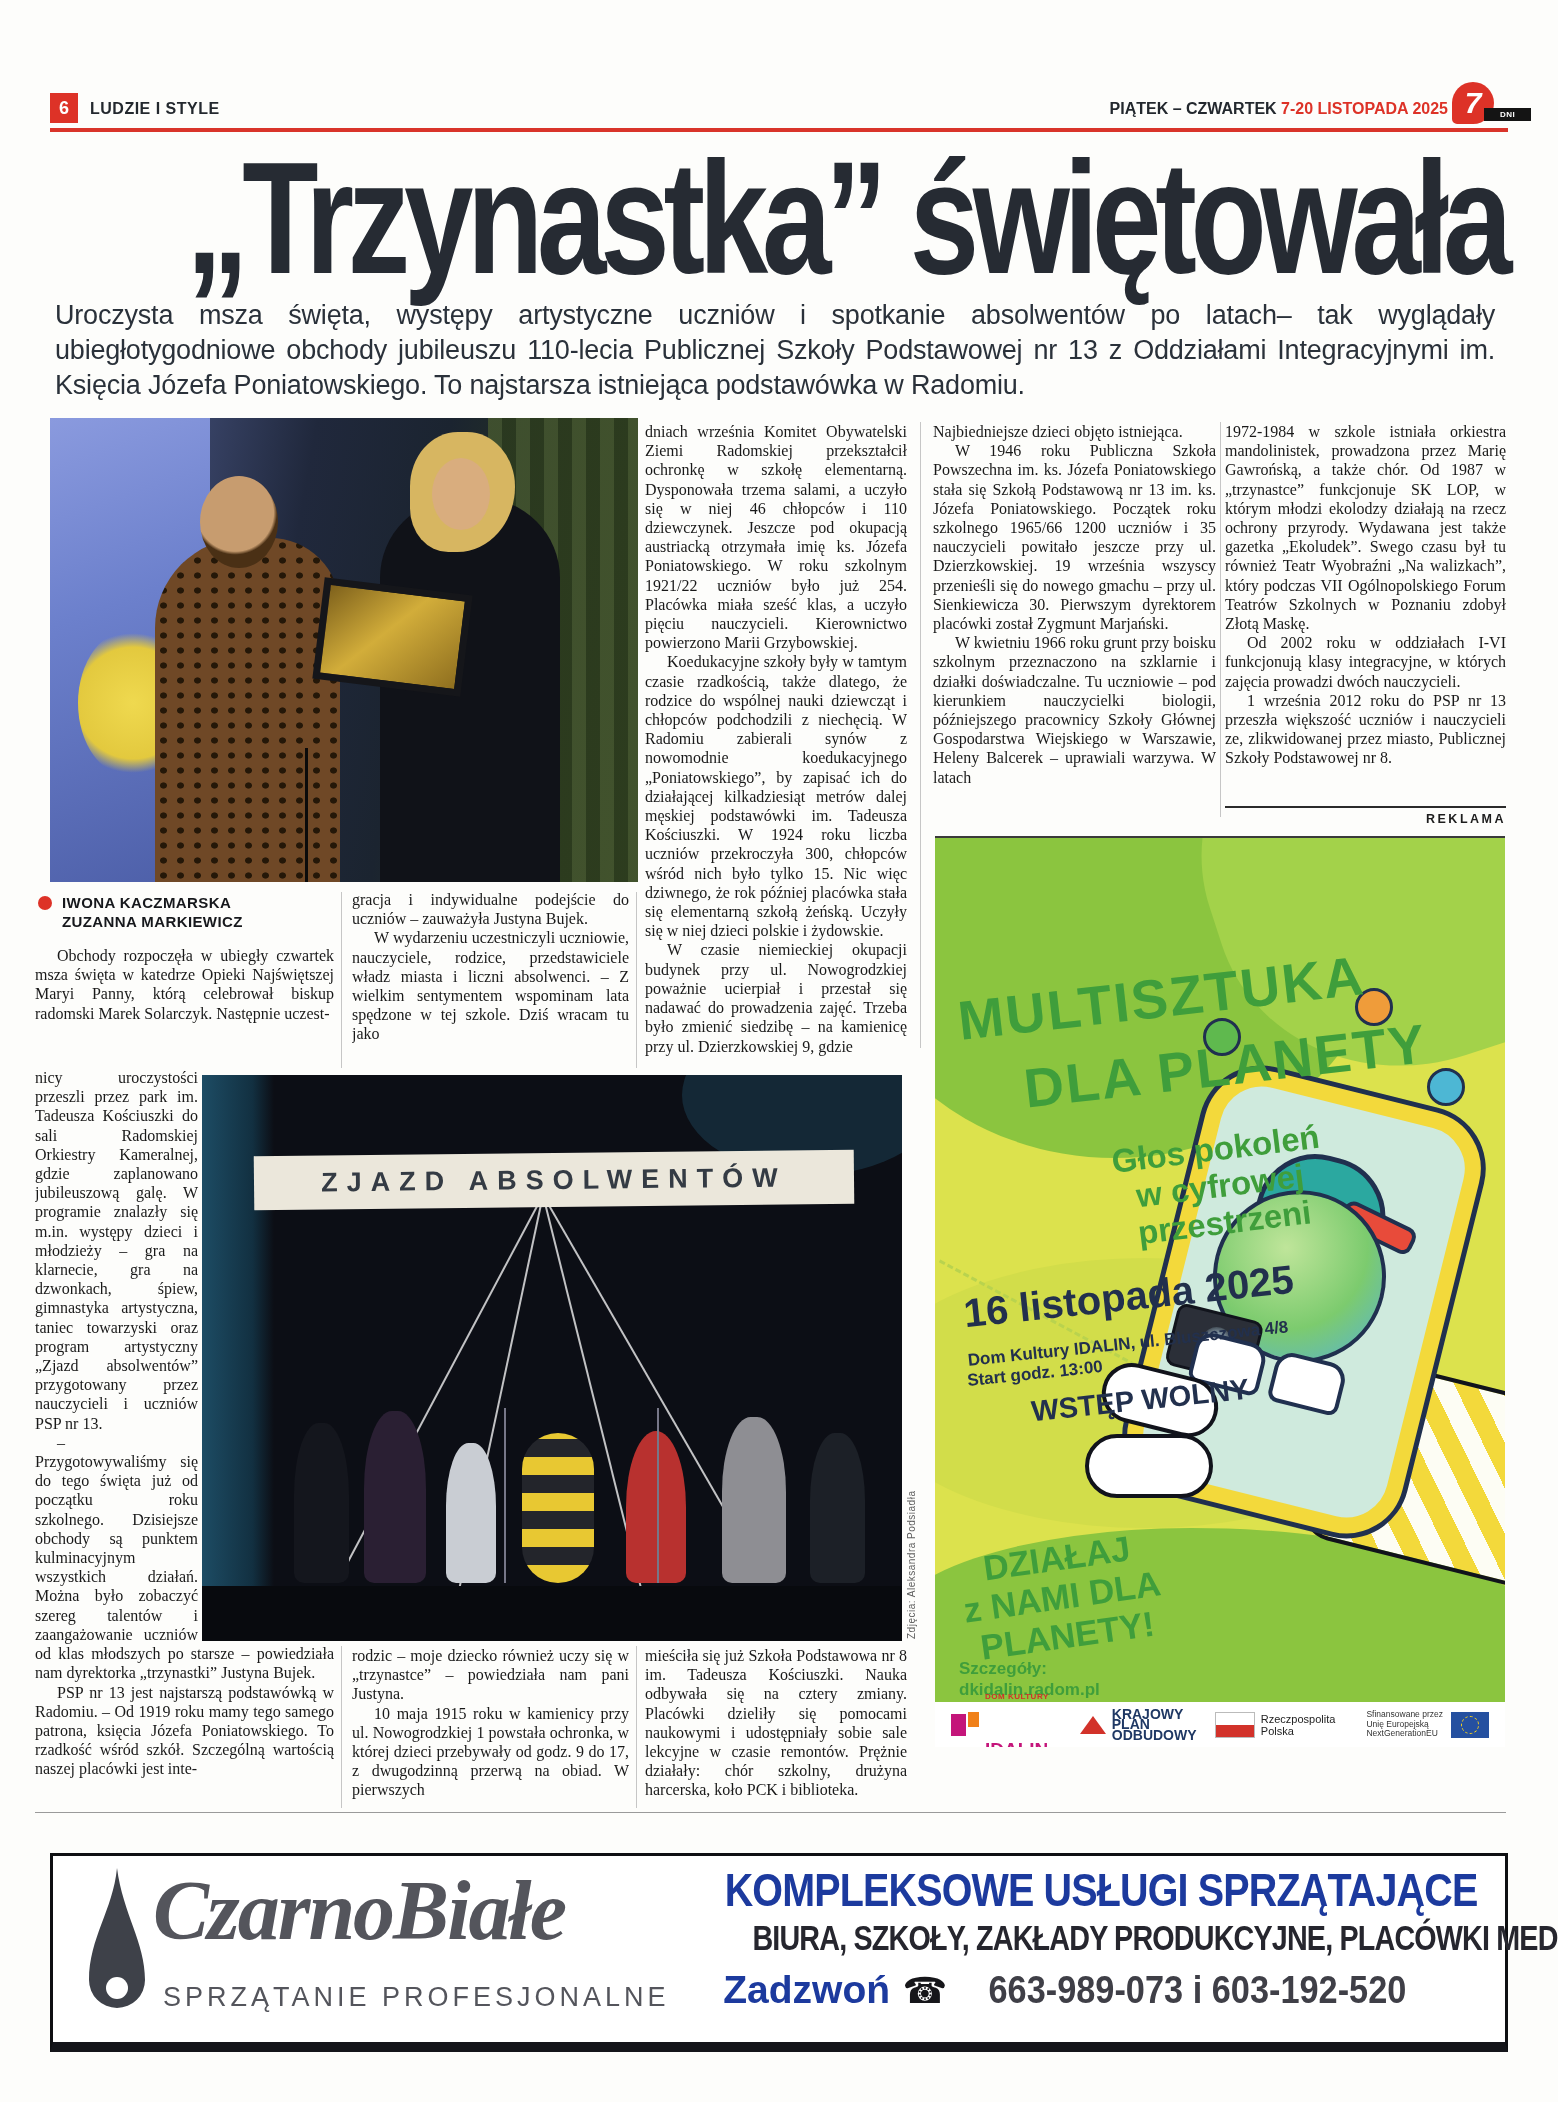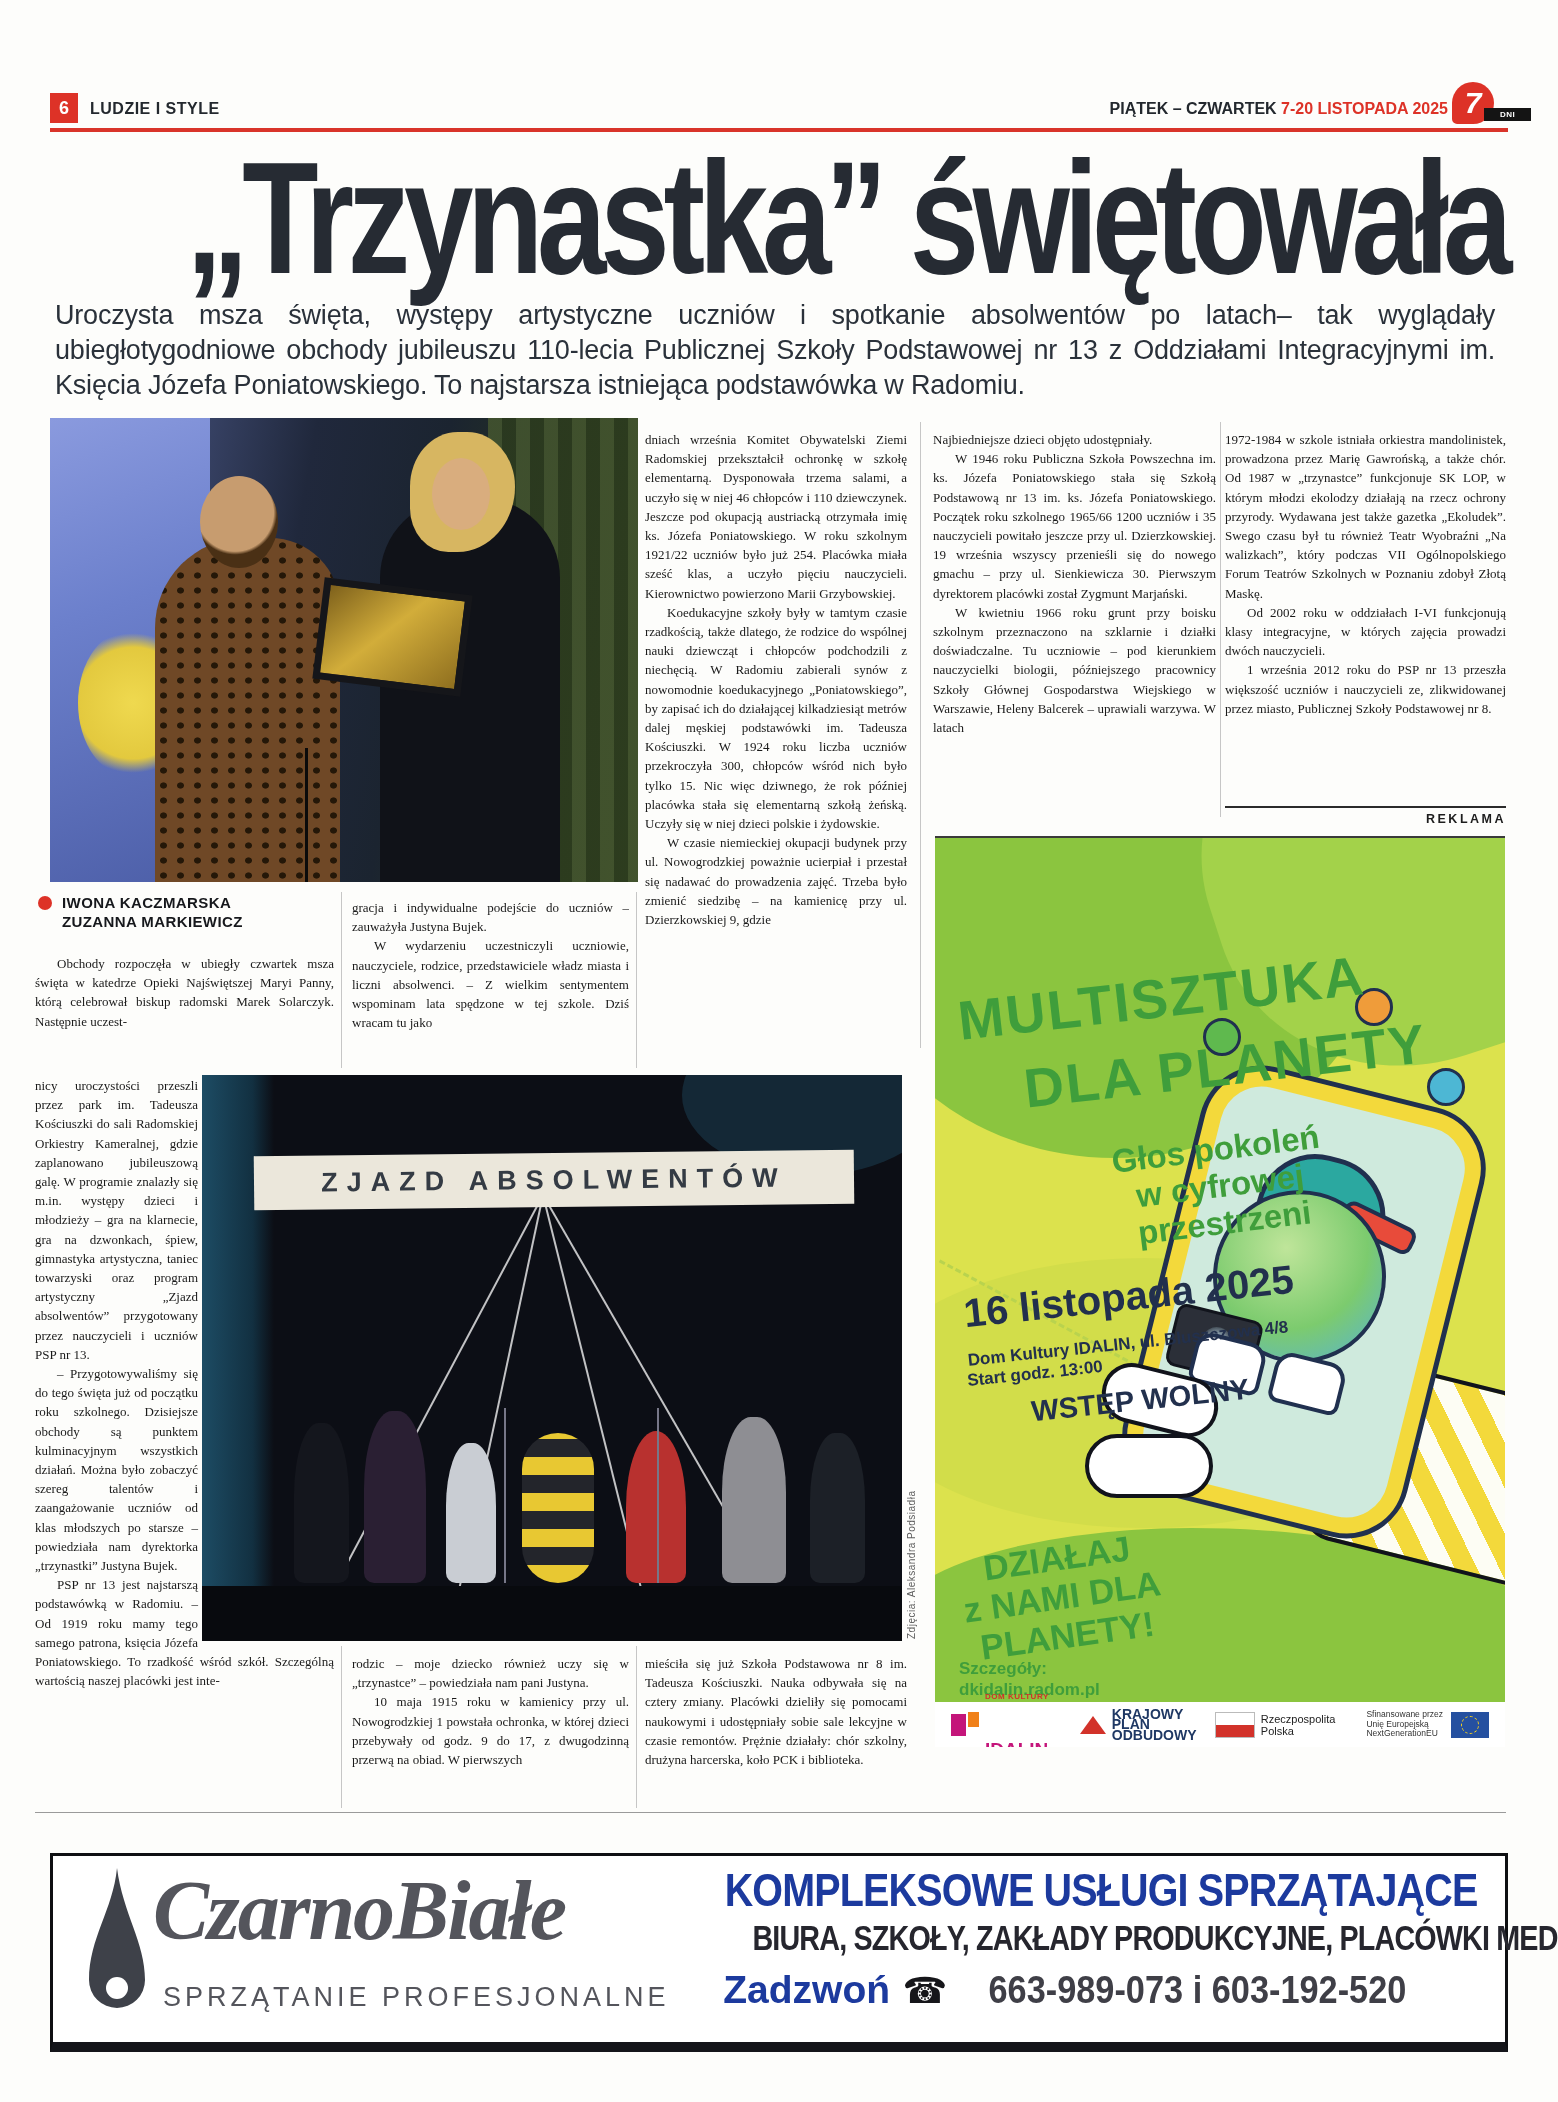--- a/index.html
+++ b/index.html
@@ -63,22 +63,22 @@
 
   #photocredit{left:906px;top:1424px;height:215px;writing-mode:vertical-rl;transform:rotate(180deg);
           font-size:10px;color:#5c5c5c;letter-spacing:.5px;}
 
   
   #byline{left:38px;top:893px;display:flex;}
   #byline .dot{width:14px;height:14px;border-radius:50%;background:#dd3227;margin:3px 10px 0 0;flex:none;}
   #byline .names{font-weight:bold;font-size:15px;line-height:19px;letter-spacing:.4px;color:#16181c;}
 
   
-  .col{position:absolute;font-family:"Liberation Serif",serif;font-size:13px;line-height:19.2px;
-       text-align:justify;color:#191919;overflow:hidden;margin-top:8px;}
+  .col{position:absolute;font-family:"Liberation Serif",serif;font-size:16px;line-height:19.2px;
+       text-align:justify;color:#191919;overflow:hidden;}
   .col p{margin:0;text-indent:22px;}
   .col p.cont{text-indent:0;}
   #col1a{left:35px;top:946px;width:299px;height:122px;}
   #col1b{left:35px;top:1068px;width:299px;height:742px;}
   #col1b .ph-spacer{float:right;width:136px;height:576px;}
   #col2a{left:352px;top:890px;width:277px;height:180px;}
   #col2b{left:352px;top:1646px;width:277px;height:166px;}
   #col3a{left:645px;top:422px;width:262px;height:648px;}
   #col3b{left:645px;top:1646px;width:262px;height:166px;}
   #col4 {left:933px;top:422px;width:283px;height:398px;}
@@ -229,21 +229,21 @@
   </div>
   <div class="col" id="col3a">
     <p class="cont">dniach września Komitet Obywatelski Ziemi Radomskiej przekształcił ochronkę w szkołę elementarną. Dysponowała trzema salami, a uczyło się w niej 46 chłopców i 110 dziewczynek. Jeszcze pod okupacją austriacką otrzymała imię ks. Józefa Poniatowskiego. W roku szkolnym 1921/22 uczniów było już 254. Placówka miała sześć klas, a uczyło pięciu nauczycieli. Kierownictwo powierzono Marii Grzybowskiej.</p>
     <p>Koedukacyjne szkoły były w tamtym czasie rzadkością, także dlatego, że rodzice do wspólnej nauki dziewcząt i chłopców podchodzili z niechęcią. W Radomiu zabierali synów z nowomodnie koedukacyjnego „Poniatowskiego”, by zapisać ich do działającej kilkadziesiąt metrów dalej męskiej podstawówki im. Tadeusza Kościuszki. W 1924 roku liczba uczniów przekroczyła 300, chłopców wśród nich było tylko 15. Nic więc dziwnego, że rok później placówka stała się elementarną szkołą żeńską. Uczyły się w niej dzieci polskie i żydowskie.</p>
     <p>W czasie niemieckiej okupacji budynek przy ul. Nowogrodzkiej poważnie ucierpiał i przestał się nadawać do prowadzenia zajęć. Trzeba było zmienić siedzibę – na kamienicę przy ul. Dzierzkowskiej 9, gdzie</p>
   </div>
   <div class="col" id="col3b">
     <p class="cont">mieściła się już Szkoła Podstawowa nr 8 im. Tadeusza Kościuszki. Nauka odbywała się na cztery zmiany. Placówki dzieliły się pomocami naukowymi i udostępniały sobie sale lekcyjne w czasie remontów. Prężnie działały: chór szkolny, drużyna harcerska, koło PCK i biblioteka.</p>
   </div>
   <div class="col" id="col4">
-    <p class="cont">Najbiedniejsze dzieci objęto udostępniały.</p>
+    <p class="cont">Najbiedniejsze dzieci objęto istniejąca.</p>
     <p>W 1946 roku Publiczna Szkoła Powszechna im. ks. Józefa Poniatowskiego stała się Szkołą Podstawową nr 13 im. ks. Józefa Poniatowskiego. Początek roku szkolnego 1965/66 1200 uczniów i 35 nauczycieli powitało jeszcze przy ul. Dzierzkowskiej. 19 września wszyscy przenieśli się do nowego gmachu – przy ul. Sienkiewicza 30. Pierwszym dyrektorem placówki został Zygmunt Marjański.</p>
     <p>W kwietniu 1966 roku grunt przy boisku szkolnym przeznaczono na szklarnie i działki doświadczalne. Tu uczniowie – pod kierunkiem nauczycielki biologii, późniejszego pracownicy Szkoły Głównej Gospodarstwa Wiejskiego w Warszawie, Heleny Balcerek – uprawiali warzywa. W latach</p>
   </div>
   <div class="col" id="col5">
     <p class="cont">1972-1984 w szkole istniała orkiestra mandolinistek, prowadzona przez Marię Gawrońską, a także chór. Od 1987 w „trzynastce” funkcjonuje SK LOP, w którym młodzi ekolodzy działają na rzecz ochrony przyrody. Wydawana jest także gazetka „Ekoludek”. Swego czasu był tu również Teatr Wyobraźni „Na walizkach”, który podczas VII Ogólnopolskiego Forum Teatrów Szkolnych w Poznaniu zdobył Złotą Maskę.</p>
     <p>Od 2002 roku w oddziałach I-VI funkcjonują klasy integracyjne, w których zajęcia prowadzi dwóch nauczycieli.</p>
     <p>1 września 2012 roku do PSP nr 13 przeszła większość uczniów i nauczycieli ze, zlikwidowanej przez miasto, Publicznej Szkoły Podstawowej nr 8.</p>
   </div>
 
   <div class="vr" style="left:341px;top:892px;height:176px;"></div>

